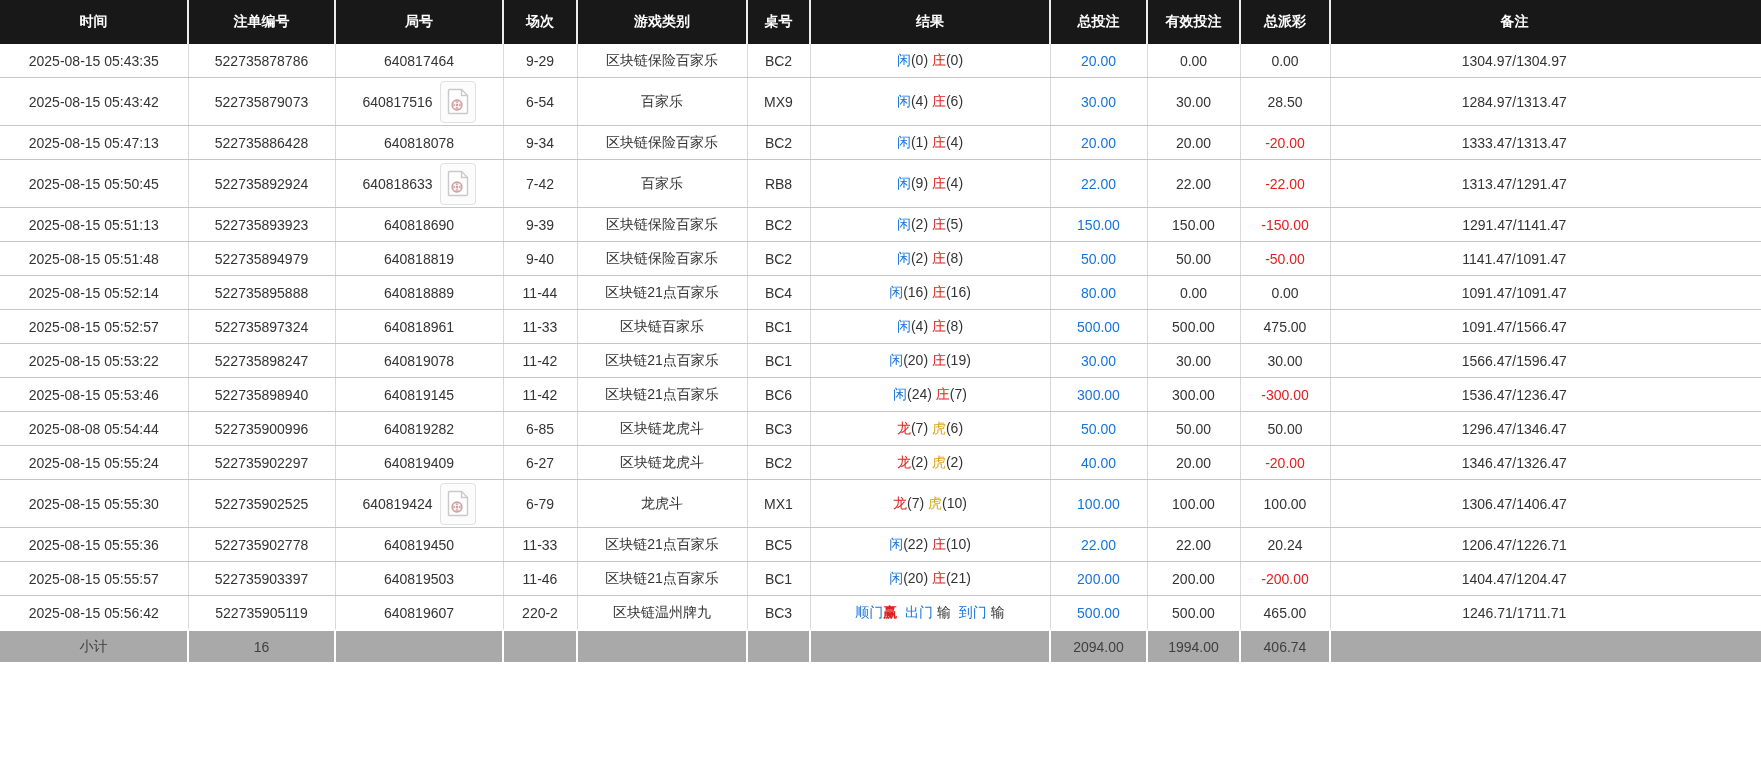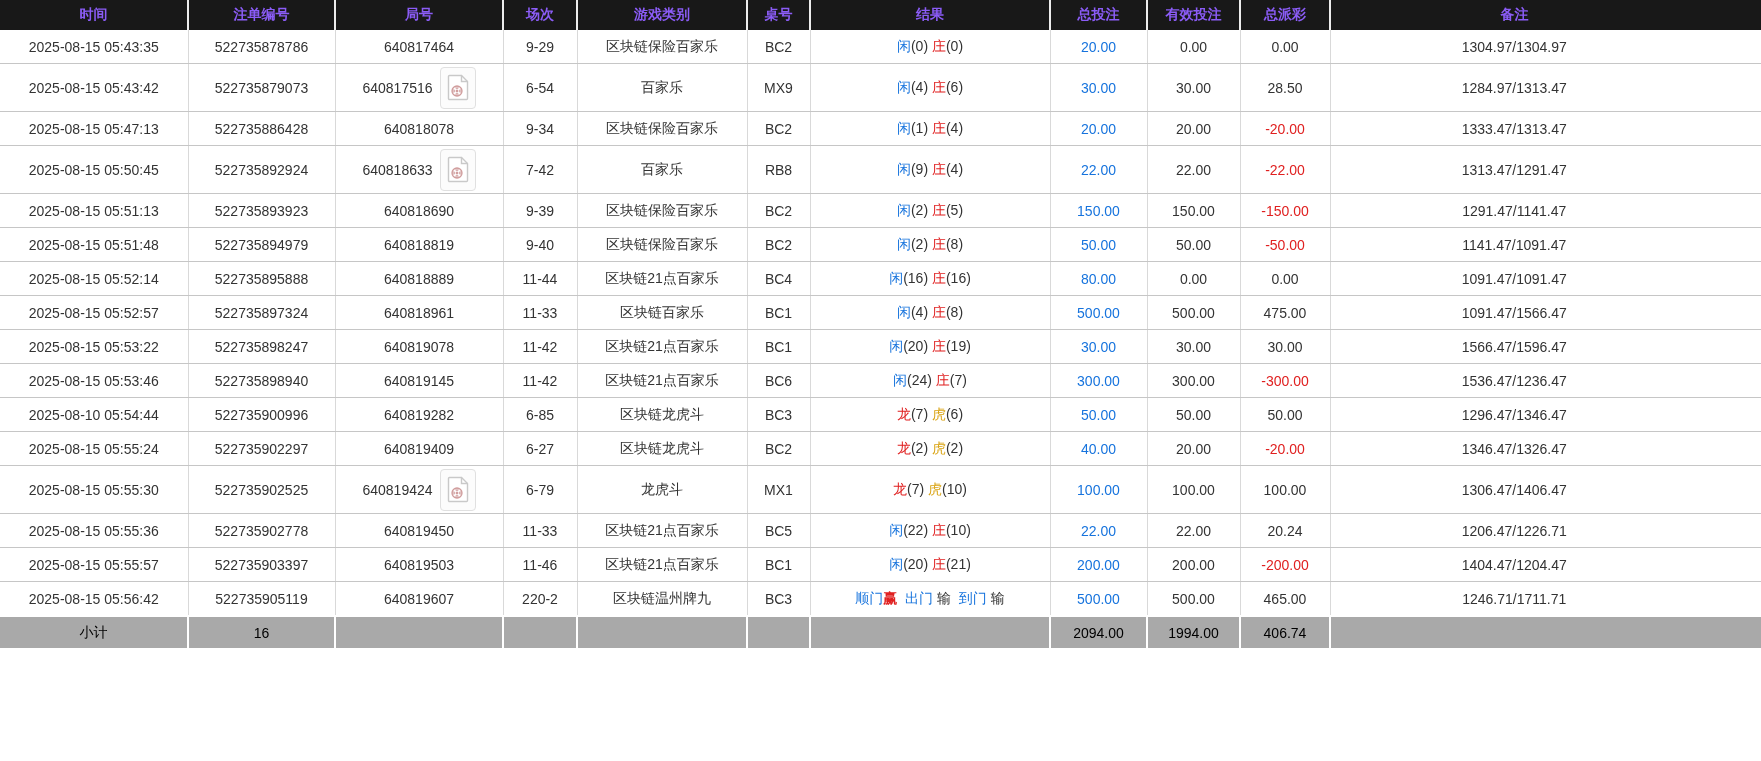--- a/index.html
+++ b/index.html
@@ -1,25 +1,25 @@
 <!DOCTYPE html>
 <html style="--blue: #1673dd; --red: #e02020; --gold: #d9a311; --header-bg: #181818; --footer-bg: #a9a9a9;"><head>
 <meta charset="utf-8">
 <style>
   html,body{margin:0;padding:0;background:#fff;width:1761px;height:761px;overflow:hidden;
     font-family:"Liberation Sans","DejaVu Sans",sans-serif;}
   table{border-collapse:collapse;table-layout:fixed;width:1761px;}
   th,td{padding:0 4px;text-align:center;vertical-align:middle;font-size:14px;overflow:hidden;}
-  thead th{background:var(--header-bg,#181818);color:#8b5cf6;font-weight:bold;height:30px;
+  thead th{background:var(--header-bg,#181818);color:#ffffff;font-weight:bold;height:44px;
     border-right:2px solid #ececec;}
   thead th:last-child{border-right:none;}
   tbody td{color:#333;border-right:1px solid #d9d9d9;border-bottom:1px solid #c6c6c6;height:33px;background:#fff;}
   tbody td:last-child{border-right:none;}
   tbody tr.tall td{height:47px;}
-  tfoot td{background:var(--footer-bg,#a9a9a9);color:#000000;height:31px;border-right:2px solid #fff;
+  tfoot td{background:var(--footer-bg,#a9a9a9);color:#404040;height:31px;border-right:2px solid #fff;
     border-top:2px solid #fff;font-size:14px;}
   tfoot td:last-child{border-right:none;}
   .col-remark{padding-right:67px;}
   .blue{color:var(--blue,#1673dd);}
   .res-blue{color:var(--blue,#1673dd);}
   .res-red{color:var(--red,#e02020);}
   .res-redbold{color:var(--red,#e02020);font-weight:bold;}
   .res-gold{color:var(--gold,#d9a311);}
   .res-dark{color:#333;}
   .neg{color:var(--red,#e02020);}
@@ -229,21 +229,21 @@
         <td>11-42</td>
         <td>区块链21点百家乐</td>
         <td>BC6</td>
         <td class="col-result"><span class="res-blue">闲</span><span class="res-dark">(24) </span><span class="res-red">庄</span><span class="res-dark">(7)</span></td>
         <td class="blue">300.00</td>
         <td>300.00</td>
         <td class="neg">-300.00</td>
         <td class="col-remark">1536.47/1236.47</td>
       </tr>
       <tr class="">
-        <td>2025-08-10 05:54:44</td>
+        <td>2025-08-08 05:54:44</td>
         <td>522735900996</td>
         <td><span class="round-wrap">
             <span>640819282</span>
           </span></td>
         <td>6-85</td>
         <td>区块链龙虎斗</td>
         <td>BC3</td>
         <td class="col-result"><span class="res-red">龙</span><span class="res-dark">(7) </span><span class="res-gold">虎</span><span class="res-dark">(6)</span></td>
         <td class="blue">50.00</td>
         <td>50.00</td>

